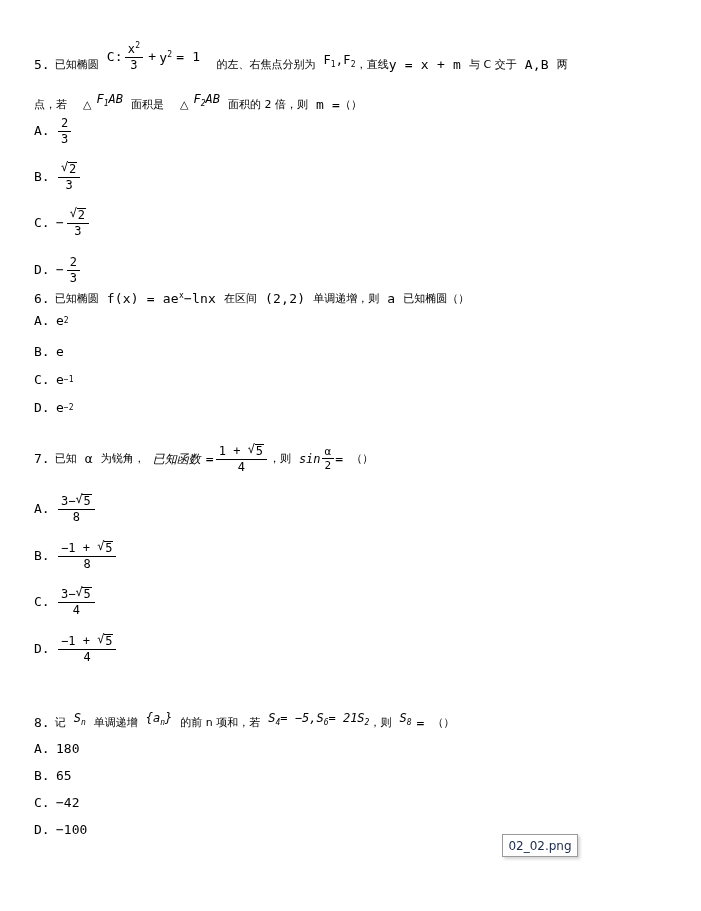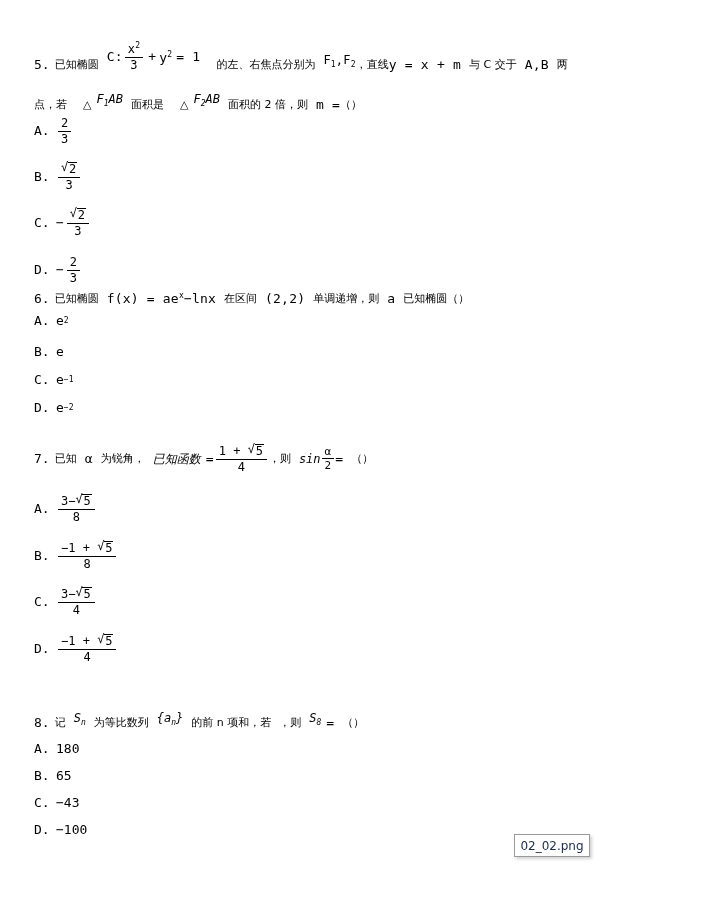--- a/index.html
+++ b/index.html
@@ -136,21 +136,21 @@
 
   
   .tri {
     font-size: 11px;
     font-family: "DejaVu Sans", sans-serif;
   }
 
   
   .file-badge {
     position: absolute;
-    left: 514px;
+    left: 502px;
     top: 834px;
     width: 74px;
     height: 21px;
     background: #ffffff;
     border: 1px solid #9a9a9a;
     box-shadow: 2px 2px 3px rgba(0,0,0,0.18);
     display: flex;
     align-items: center;
     justify-content: center;
     font-family: "DejaVu Sans", "Liberation Sans", sans-serif;
@@ -389,47 +389,48 @@
   </div>
 
   <div class="q" style="top:708px;">
     <div class="q-line">
       <span class="num">8.</span>
       <span class="sp2"></span>
       <span class="cn">记</span>
       <span class="sp3"></span>
       <span class="mono-s"><span>S</span><sub class="sm">n</sub></span>
       <span class="sp3"></span>
-      <span class="cn">为等比数列</span>
+      <span class="cn">单调递增</span>
       <span class="sp3"></span>
       <span class="mono-s"><span>{a</span><sub class="sm">n</sub><span>}</span></span>
       <span class="sp3"></span>
       <span class="cn">的前 n 项和，若</span>
       <span class="sp3"></span>
+      <span class="mono-s"><span>S</span><sub class="sm">4</sub><span>= −5,S</span><sub class="sm">6</sub><span>= 21S</span><sub class="sm">2</sub></span>
       <span class="cn">，则</span>
       <span class="sp3"></span>
       <span class="mono-s"><span>S</span><sub class="sm">8</sub></span>
       <span class="sp2"></span>
       <span class="mono">=</span>
       <span class="sp3"></span>
       <span class="cn">（）</span>
     </div>
   </div>
 
   <div class="opt" style="top:740px;">
     <span class="opt-label">A.</span>
     <span class="opt-body">180</span>
   </div>
   <div class="opt" style="top:767px;">
     <span class="opt-label">B.</span>
     <span class="opt-body">65</span>
   </div>
   <div class="opt" style="top:794px;">
     <span class="opt-label">C.</span>
-    <span class="opt-body">−43</span>
+    <span class="opt-body">−42</span>
   </div>
   <div class="opt" style="top:821px;">
     <span class="opt-label">D.</span>
     <span class="opt-body">−100</span>
   </div>
 
   <div class="file-badge">
     <span>02_02.png</span>
   </div>
 

